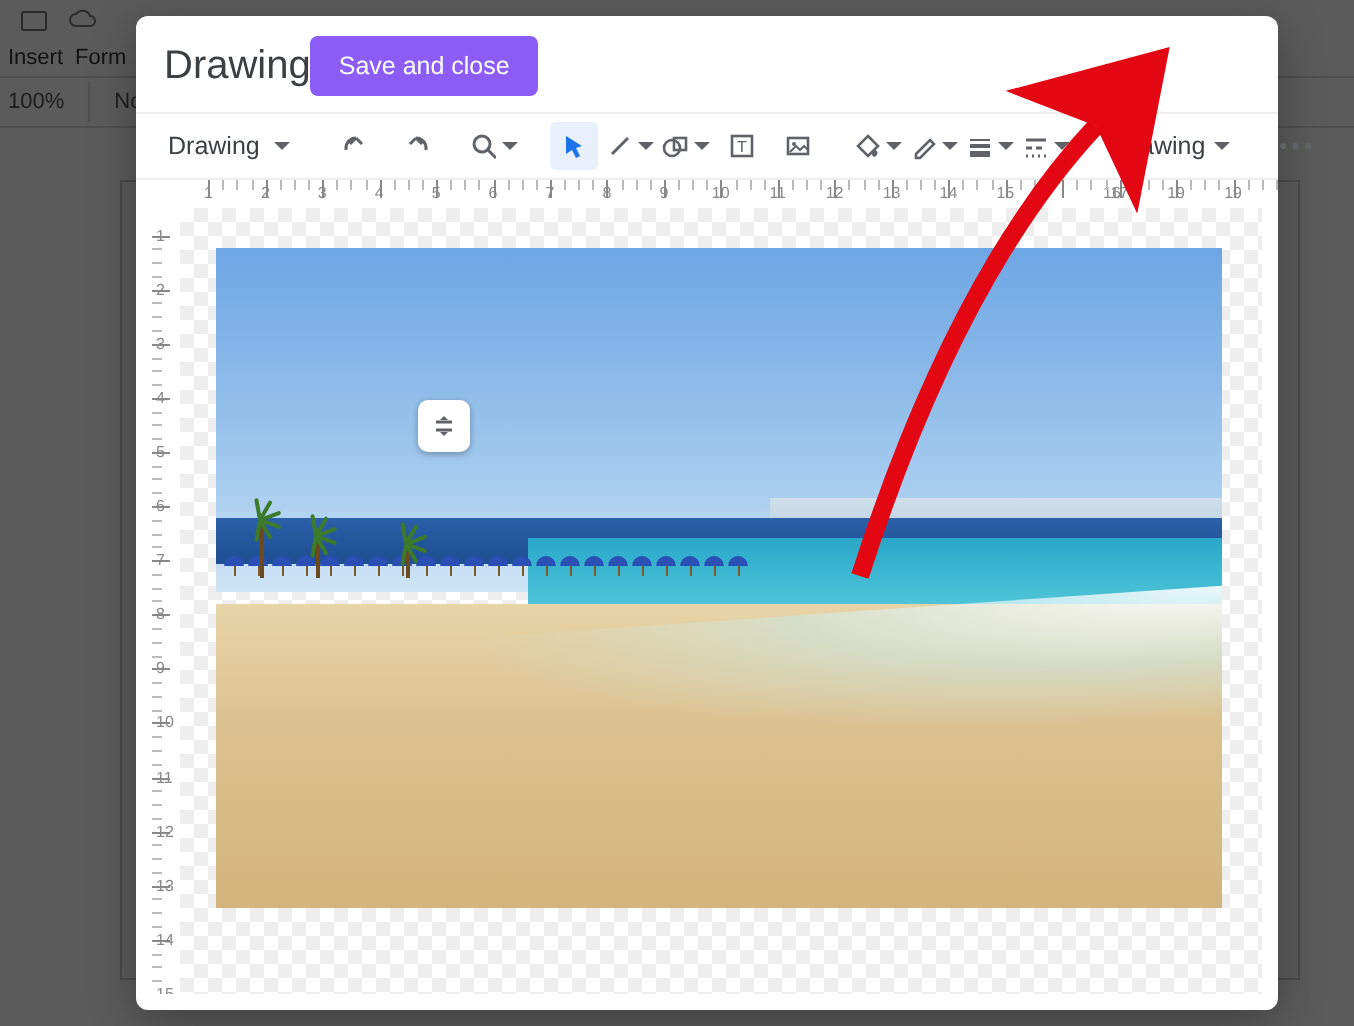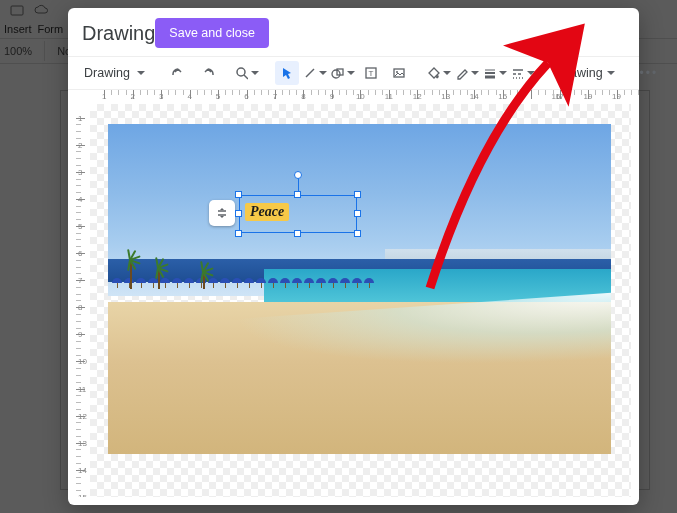--- a/index.html
+++ b/index.html
@@ -536,34 +536,20 @@
           <div class="trunk" style="height:18px"></div>
         </div>
 
         <div class="drag-badge">
           <svg width="14" height="14">
               <line x1="3" y1="5" x2="11" y2="5" stroke="#5f6368" stroke-width="1.5"></line>
               <line x1="3" y1="9" x2="11" y2="9" stroke="#5f6368" stroke-width="1.5"></line>
               <path d="M7 2l-2 2h4zM7 12l-2-2h4z" fill="#5f6368"></path>
             </svg>
         </div>
-        <div class="wordart-sel">
-          <div class="rot-line"></div>
-          <div class="rot-handle"></div>
-          <div class="sel-box"></div>
-          <div class="handle h-nw"></div>
-          <div class="handle h-n"></div>
-          <div class="handle h-ne"></div>
-          <div class="handle h-w"></div>
-          <div class="handle h-e"></div>
-          <div class="handle h-sw"></div>
-          <div class="handle h-s"></div>
-          <div class="handle h-se"></div>
-          <div class="wordart">Peace</div>
-        </div>
       </div>
     </div>
   </div>
 
   <svg class="arrow" width="571" height="497">
     <defs>
       <marker id="ah" markerWidth="8" markerHeight="10" refX="2" refY="5" orient="auto">
         <path d="M0 0L8 5L0 10L2 5z" fill="#e30613"></path>
       </marker>
     </defs>

